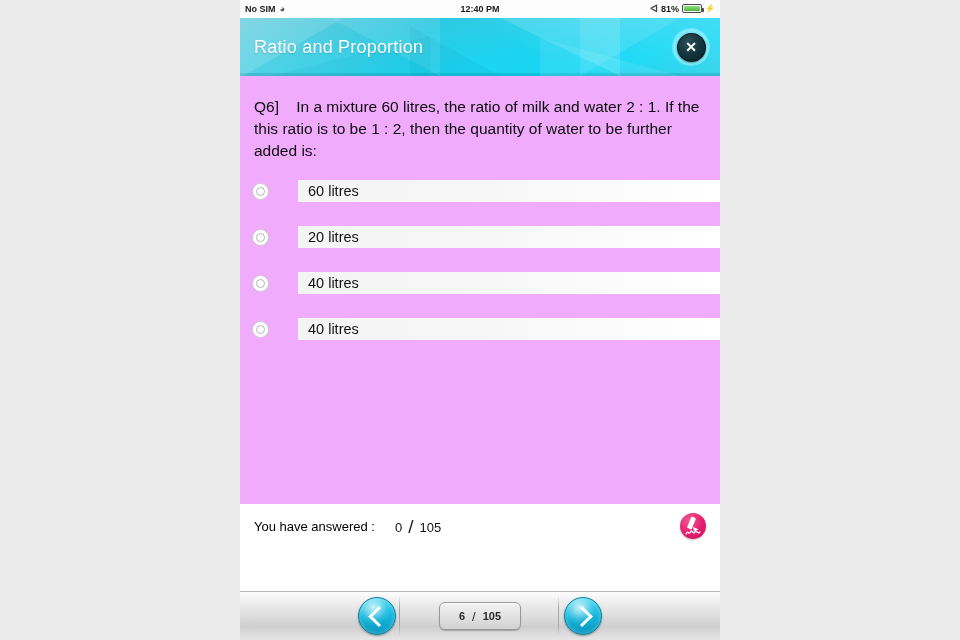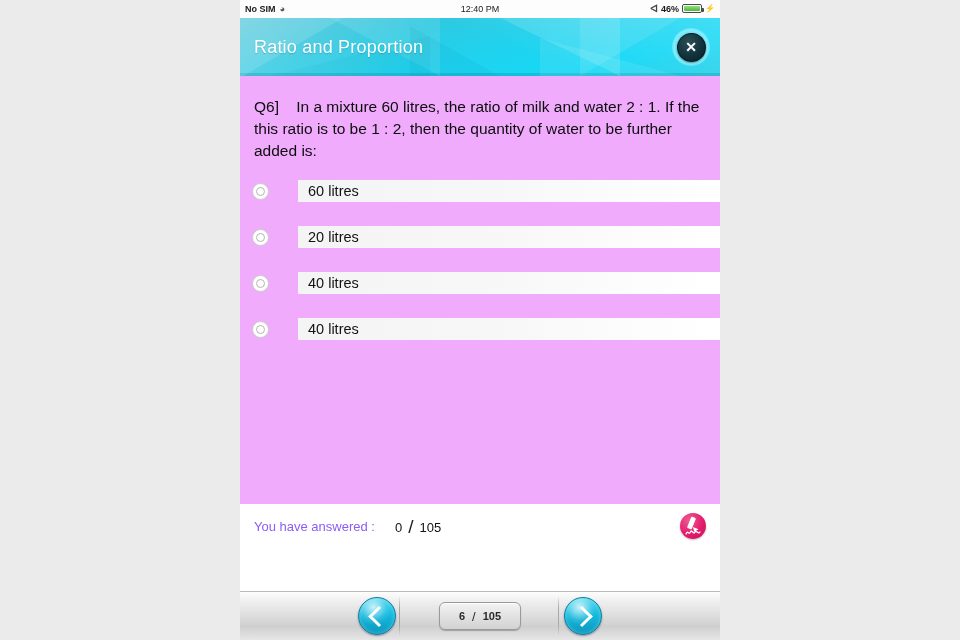--- a/index.html
+++ b/index.html
@@ -42,21 +42,21 @@
     color: #1a1a1a;
     padding: 0 5px;
     box-sizing: border-box;
   }
   .sb-left { display: flex; align-items: flex-end; gap: 4px; }
   .sb-center {
     position: absolute;
     left: 0; right: 0;
     text-align: center;
     font-size: 9px;
-    font-weight: normal;
+    font-weight: bold;
     color: #1a1a1a;
     pointer-events: none;
   }
   .sb-right {
     margin-left: auto;
     display: flex;
     align-items: center;
     gap: 3px;
     position: relative;
     z-index: 2;
@@ -219,21 +219,21 @@
     bottom: 92px;
     height: 44px;
     display: flex;
     align-items: center;
     padding: 0 14px;
     box-sizing: border-box;
     background: #fff;
   }
   #answered-label {
     font-size: 13px;
-    color: #8b5cf6;
+    color: #000000;
   }
   #answered-count {
     margin-left: 20px;
     font-size: 13px;
     color: #111;
     display: flex;
     align-items: baseline;
     gap: 6px;
   }
   #answered-count .slash {
@@ -355,21 +355,21 @@
   <div id="device">
 
     <div id="status-bar">
       <div class="sb-left">
         <span>No SIM</span>
         <span class="wifi-glyph">◕</span>
       </div>
       <div class="sb-center">12:40 PM</div>
       <div class="sb-right">
         <span class="bt-glyph">ᐊ</span>
-        <span>46%</span>
+        <span>81%</span>
         <span class="batt">
           <span class="batt-fill"></span>
         </span>
         <span class="plug-glyph">⚡</span>
       </div>
     </div>
 
     <div id="header">
       <span class="facet f1"></span>
       <span class="facet f2"></span>

